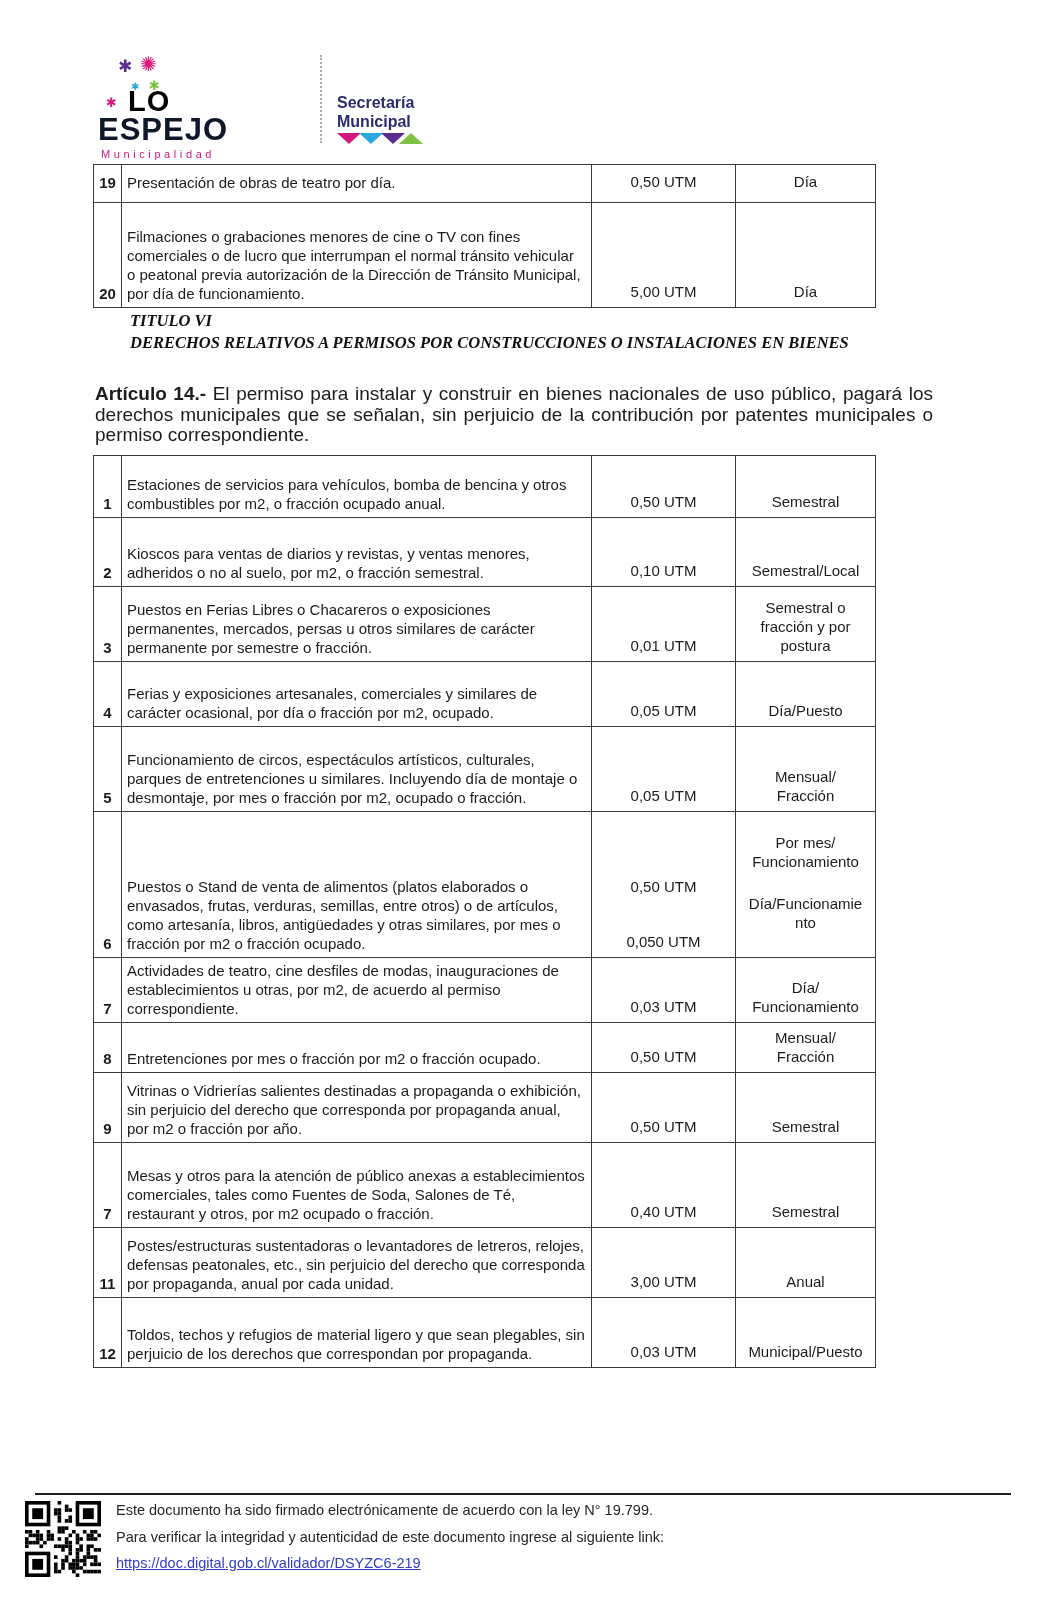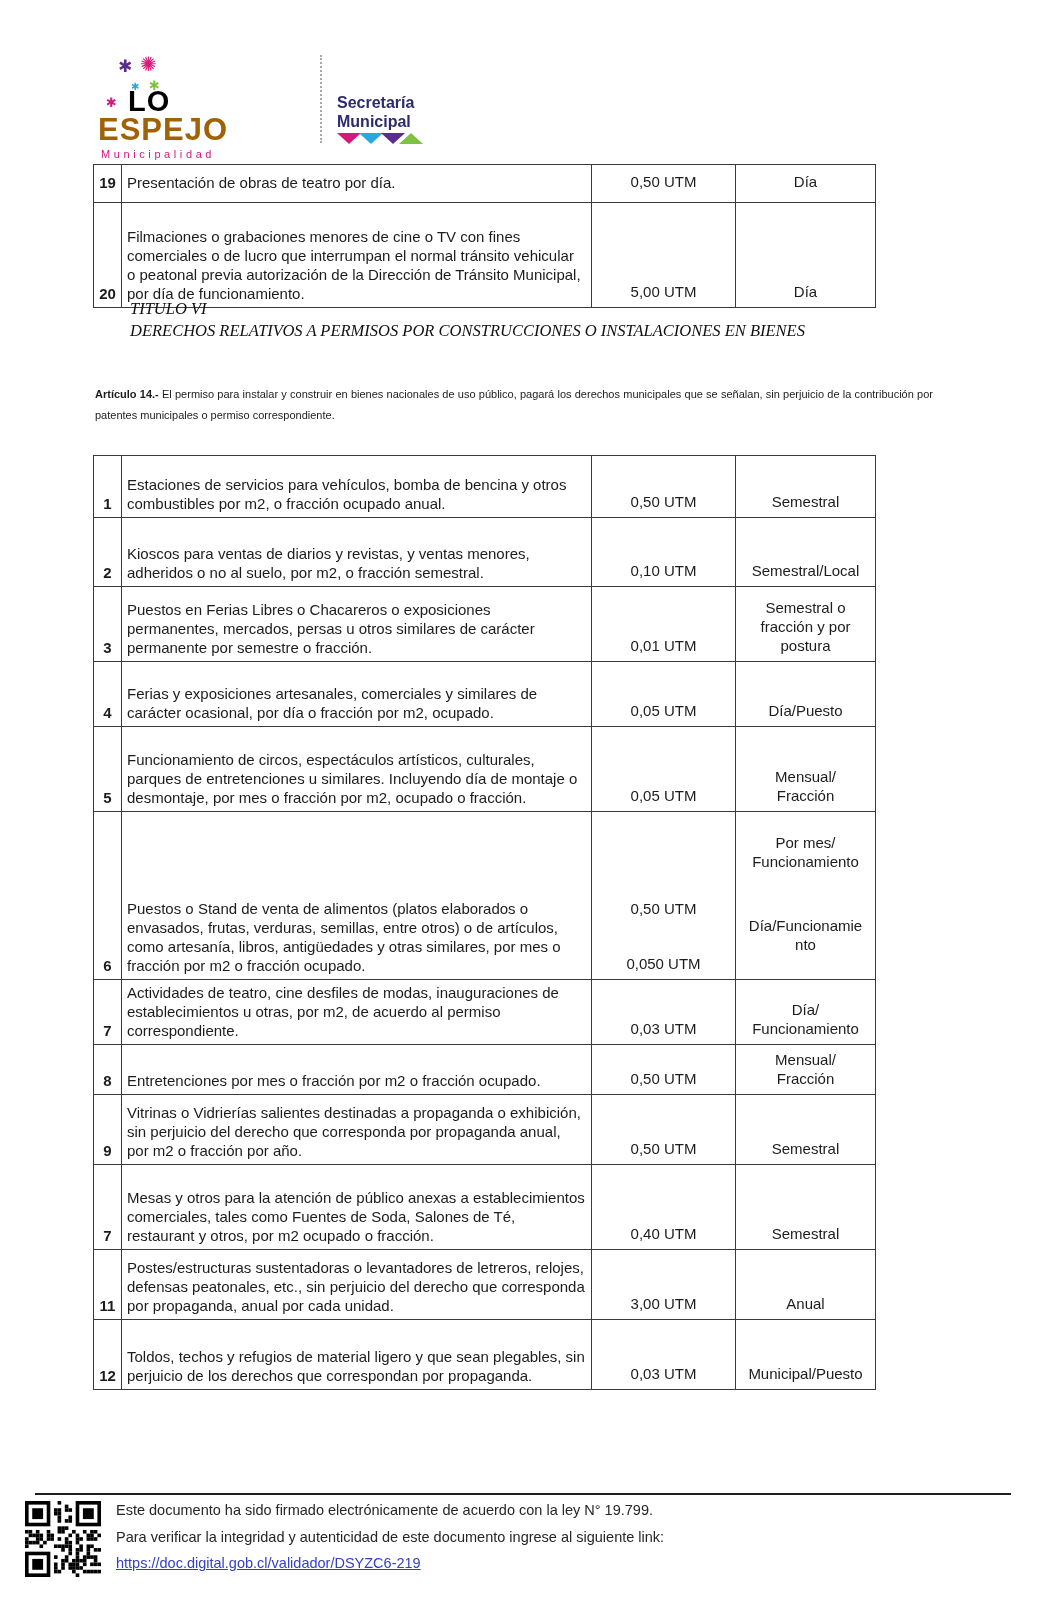--- a/index.html
+++ b/index.html
@@ -9,21 +9,21 @@
 
   
   .logo-block { position:absolute; left:98px; top:52px; width:230px; height:100px; }
   .star { position:absolute; line-height:1; font-family:"DejaVu Sans",sans-serif; }
   .star.s1 { left:20px; top:6px;  font-size:17px; color:#5b2d8e; }
   .star.s2 { left:42px; top:2px;  font-size:20px; color:#e0187a; }
   .star.s3 { left:33px; top:30px; font-size:10px; color:#29a8e0; }
   .star.s4 { left:51px; top:27px; font-size:13px; color:#7fc241; }
   .star.s5 { left:8px;  top:44px; font-size:13px; color:#d4197d; }
   .logo-lo     { position:absolute; left:30px; top:33px; font-size:29px; font-weight:bold; color:#000000; letter-spacing:1px; }
-  .logo-espejo { position:absolute; left:0px;  top:60px; font-size:31px; font-weight:bold; color:#a16207; letter-spacing:1px; }
+  .logo-espejo { position:absolute; left:0px;  top:60px; font-size:31px; font-weight:bold; color:#0f172a; letter-spacing:1px; }
   .logo-muni   { position:absolute; left:3px;  top:96px; font-size:11px; color:#d4197d; letter-spacing:3.6px; }
   .logo-sep { position:absolute; left:320px; top:55px; height:88px; width:0; border-left:2.5px dotted #a9a9a9; }
   .dept-block { position:absolute; left:337px; top:93px; }
   .dept-line { font-size:16px; font-weight:bold; color:#2d2a6e; line-height:19px; }
   .tri-strip { position:absolute; left:337px; top:133px; display:flex; align-items:flex-start; }
   .tri { width:0; height:0; border-left:12px solid transparent; border-right:12px solid transparent; }
   .tri.down { border-top:11px solid; }
   .tri.up   { border-bottom:11px solid; margin-left:-6px; }
   .tri.c-mag  { border-top-color:#d4197d; }
   .tri.c-blue { border-top-color:#29a8e0; margin-left:-2px; }
@@ -34,25 +34,25 @@
   table.fees { position:absolute; left:93px; border-collapse:collapse; table-layout:fixed; width:782px; }
   table.fees td { border:1.5px solid #3a3a3a; vertical-align:bottom; font-size:15px; line-height:19px; }
   table.fees td.num  { width:28px;  font-weight:bold; text-align:center; padding:2px 1px 4px; }
   table.fees td.desc { width:470px; text-align:left; padding:2px 5px 4px; }
   table.fees td.val  { width:144px; text-align:center; padding:2px 4px 6px; }
   table.fees td.unit { width:140px; text-align:center; padding:2px 9px 6px; white-space:pre-line; overflow-wrap:anywhere; }
   table.top-table { top:164px; }
   table.main-table { top:455px; }
   tr.vmid td { vertical-align:middle; }
   .val-gap  { margin-bottom:36px; }
-  .unit-gap { margin-bottom:26px; }
+  .unit-gap { margin-bottom:4px; }
 
   
-  .titulo { position:absolute; left:130px; top:298px; font-family:"Liberation Serif","DejaVu Serif",serif; font-style:italic; font-weight:normal; font-size:16.5px; line-height:22px; color:#111; }
-  .article { position:absolute; left:95px; top:384px; width:838px; font-size:11px; line-height:20.5px; text-align:justify; color:#1c1c1c; }
+  .titulo { position:absolute; left:130px; top:310px; font-family:"Liberation Serif","DejaVu Serif",serif; font-style:italic; font-weight:bold; font-size:16.5px; line-height:22px; color:#111; }
+  .article { position:absolute; left:95px; top:384px; width:838px; font-size:19px; line-height:20.5px; text-align:justify; color:#1c1c1c; }
   .article .lbl { font-weight:bold; }
 
   
   .footer-rule { position:absolute; left:35px; top:1493px; width:976px; height:2px; background:#1f1f1f; }
   .qr { position:absolute; left:25px; top:1501px; width:76px; height:76px; }
   .f-line { position:absolute; left:116px; font-size:14.5px; color:#262626; }
   .f1 { top:1502px; }
   .f2 { top:1529px; }
   .f-link { top:1555px; color:#3340c4; text-decoration:underline; cursor:pointer; }
 </style>

